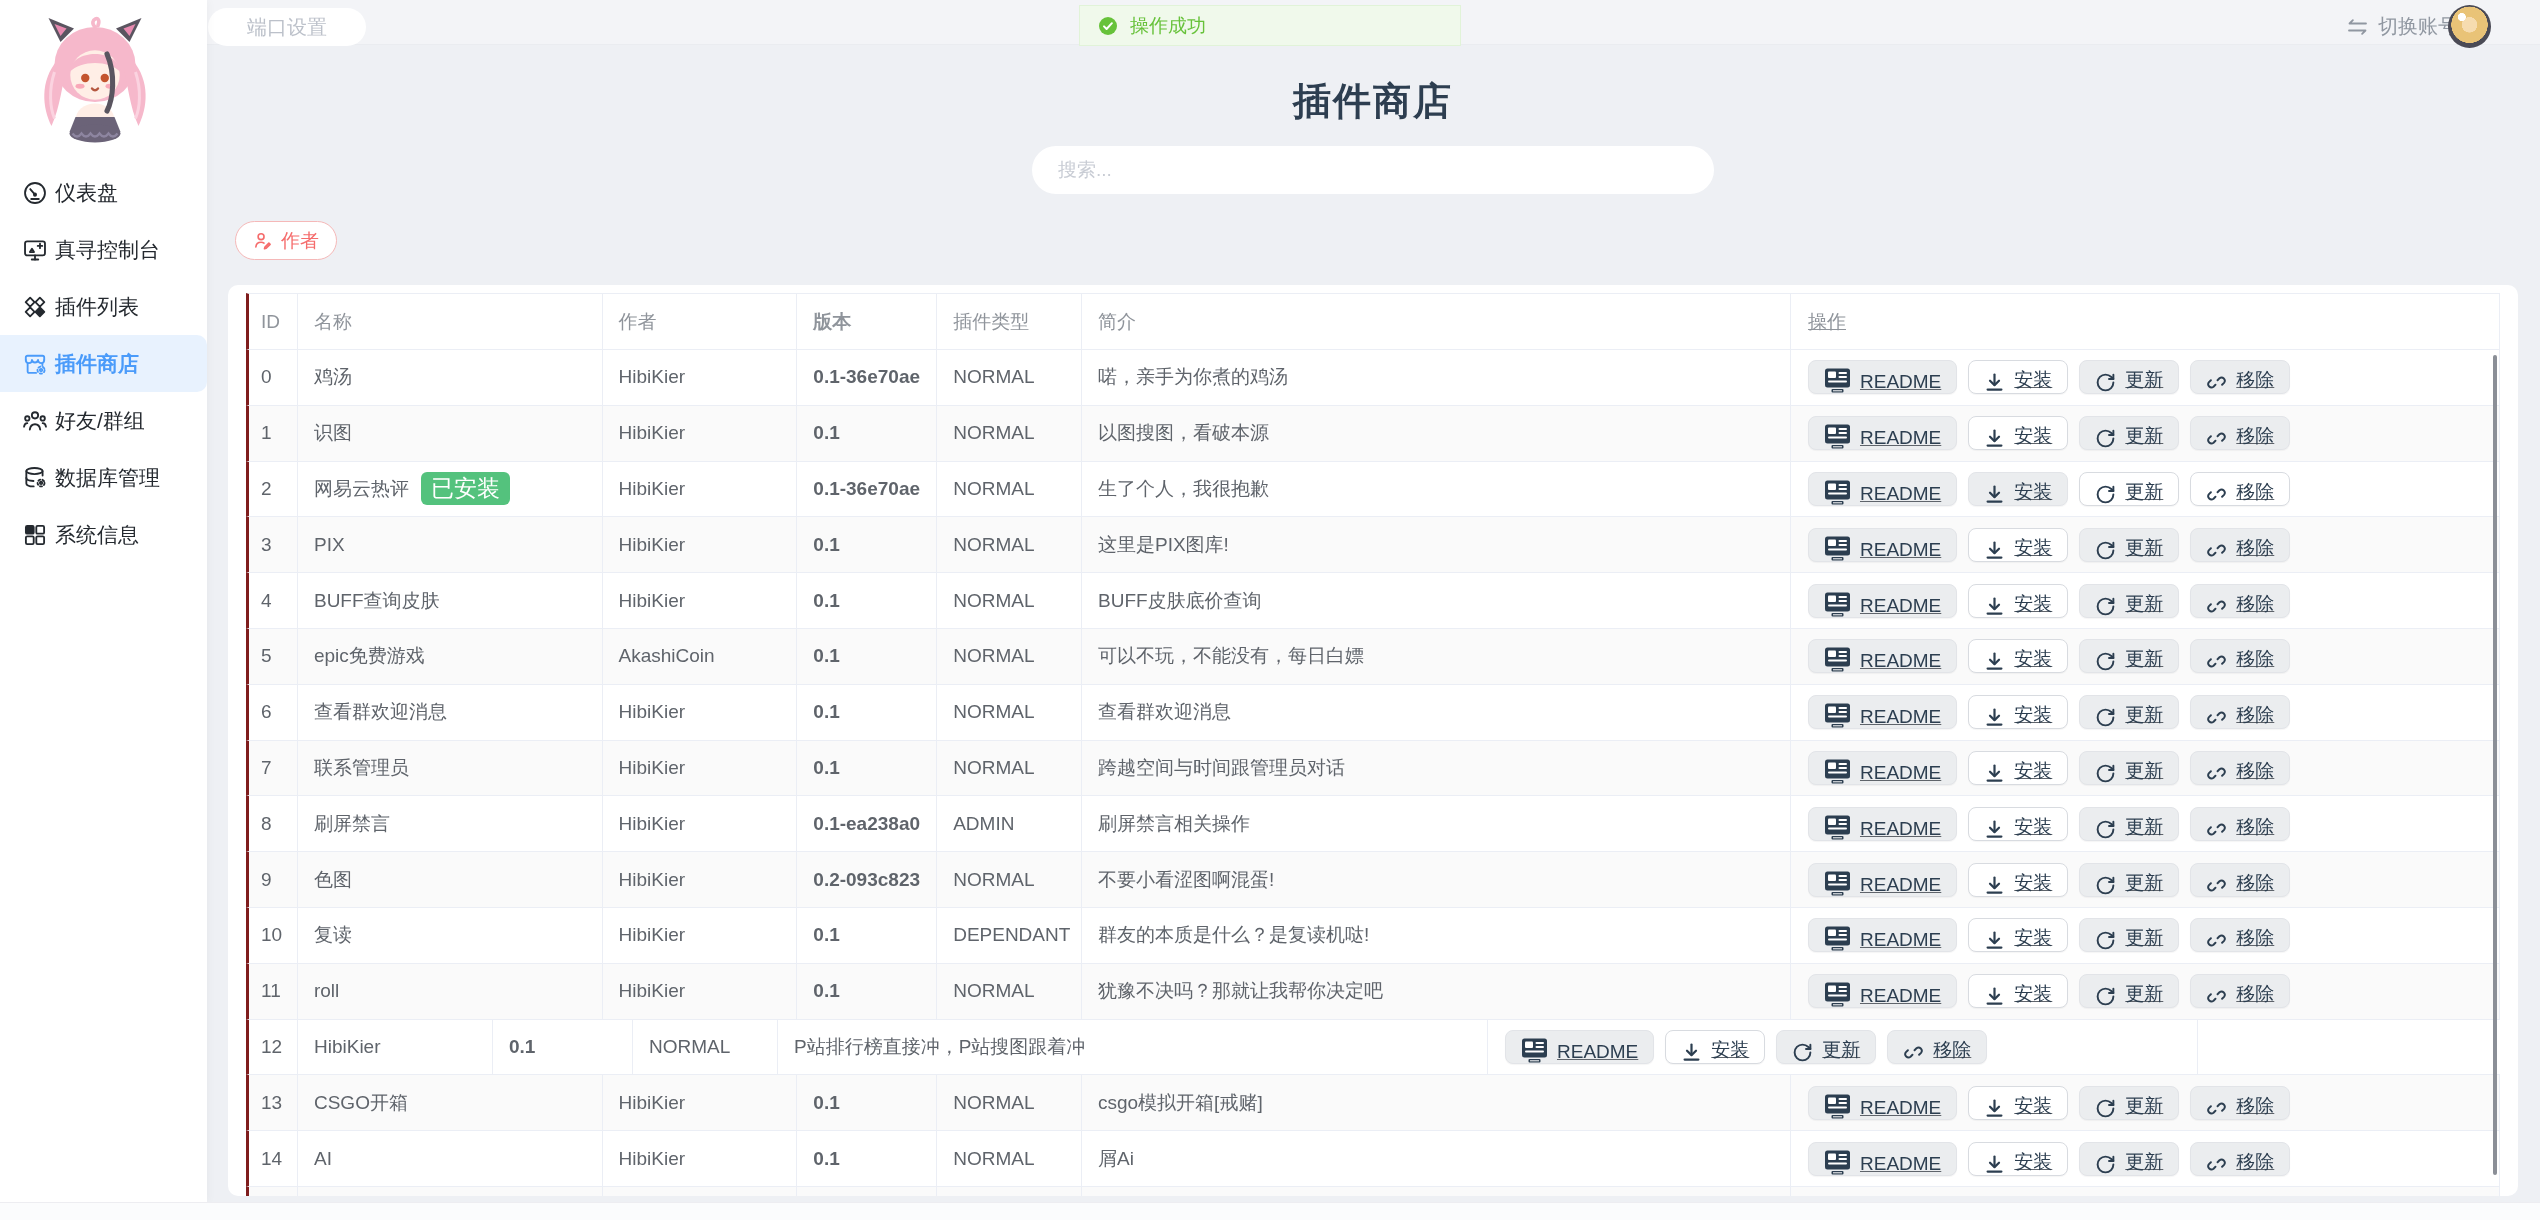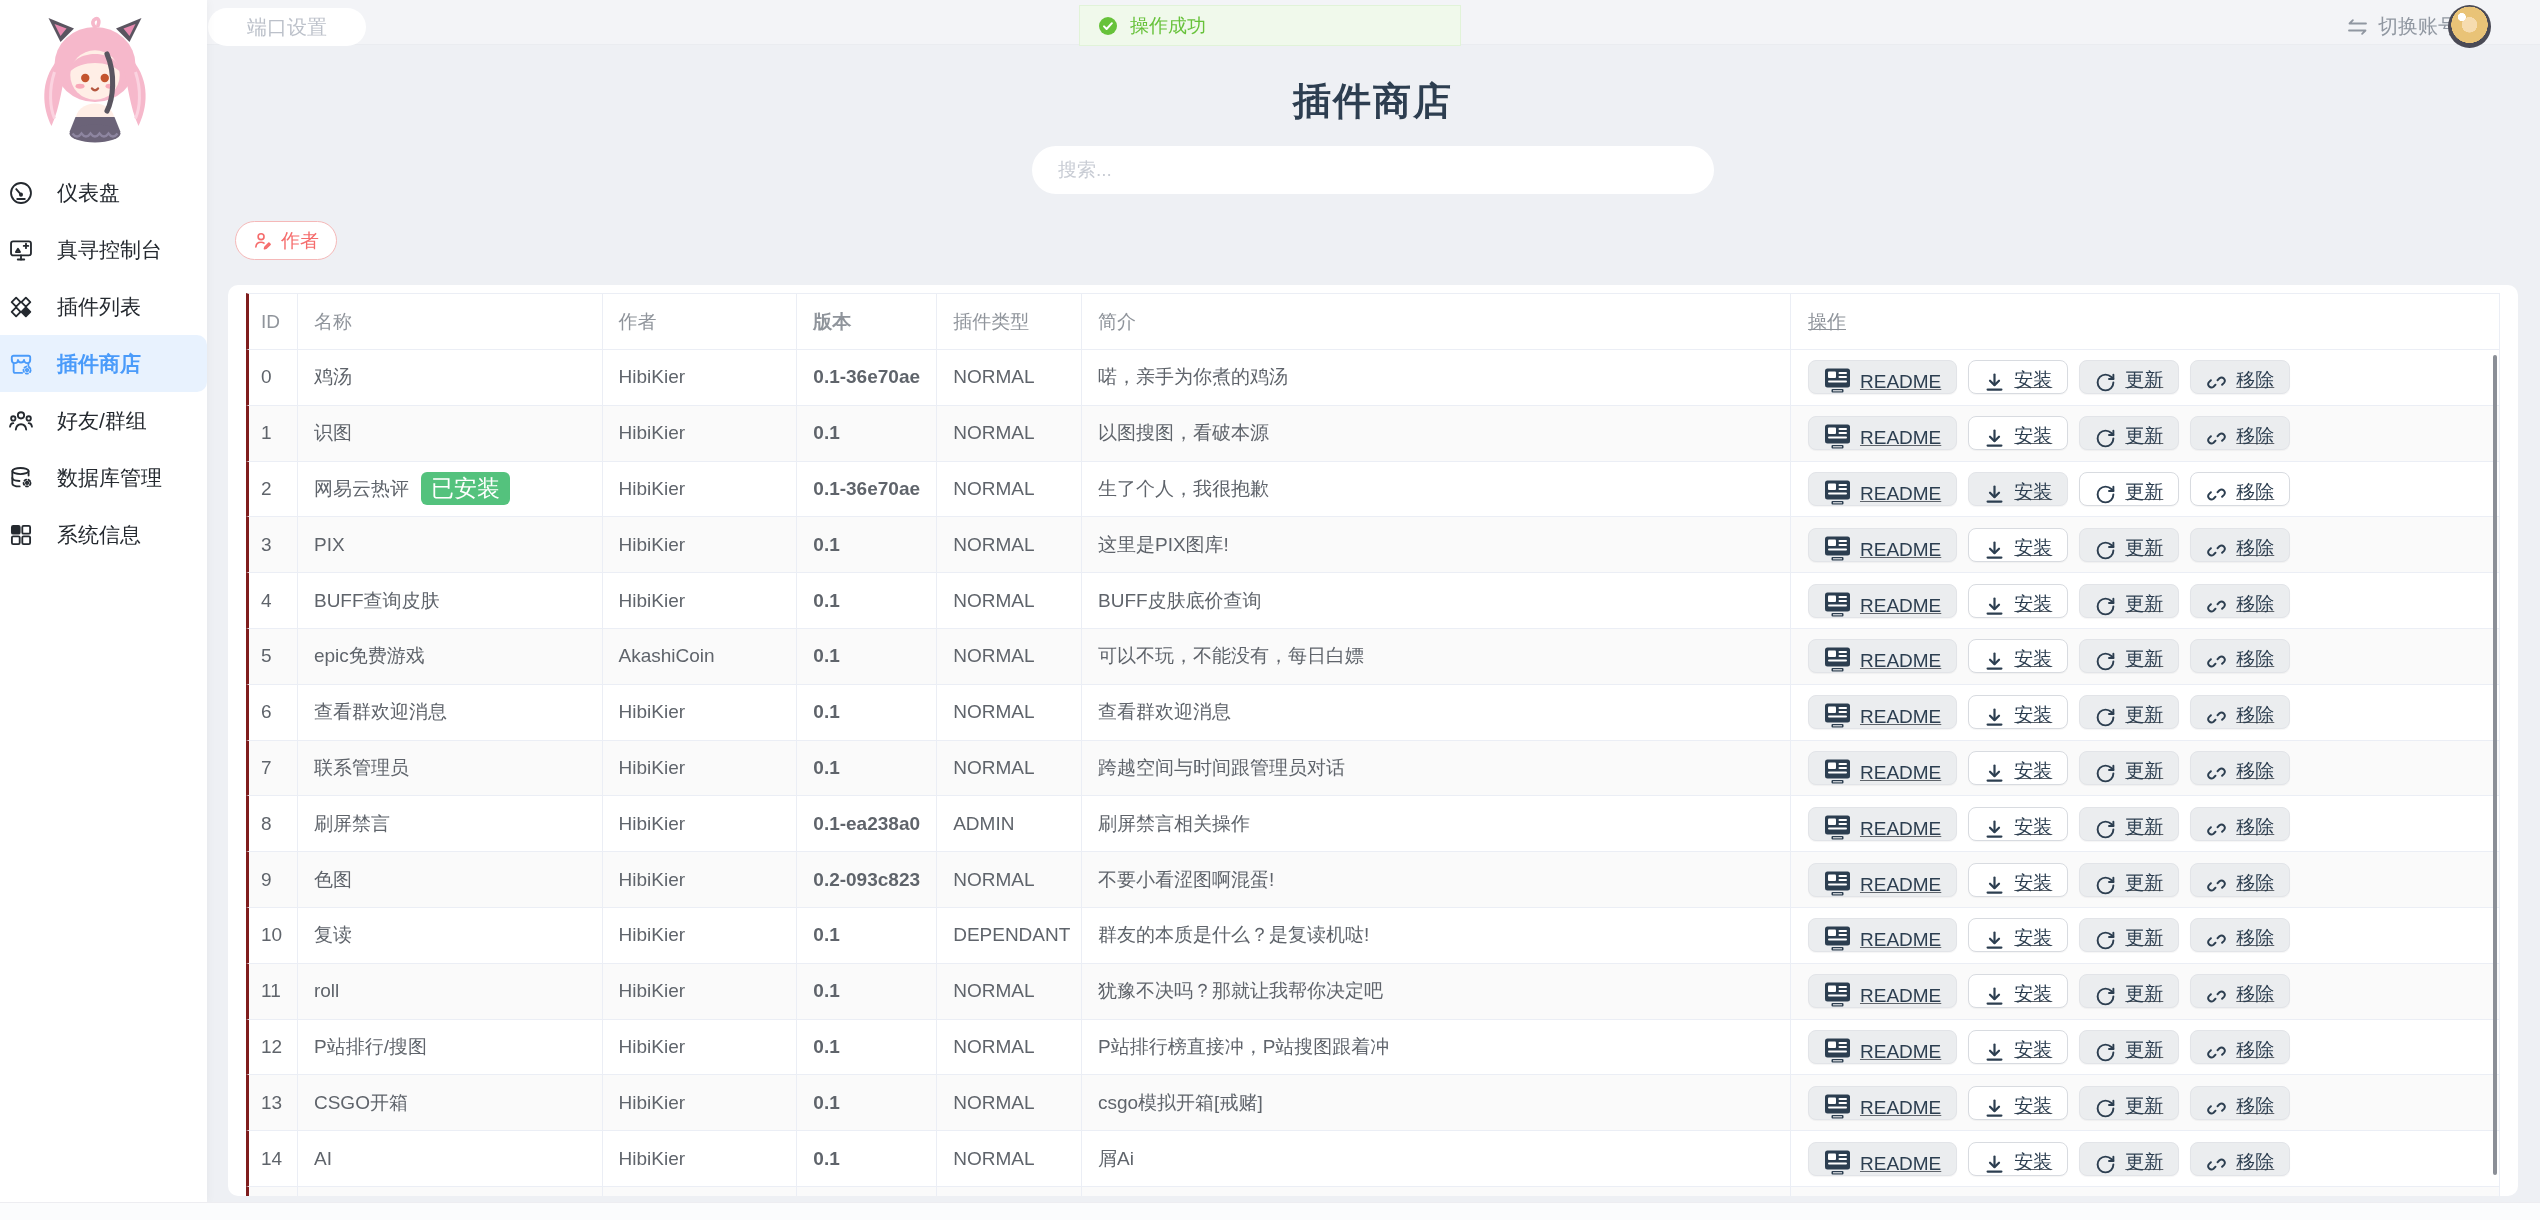--- a/index.html
+++ b/index.html
@@ -3,21 +3,21 @@
 <meta charset="utf-8">
 <style>
   * { margin:0; padding:0; box-sizing:border-box; }
   html,body { width:2540px; height:1220px; overflow:hidden; }
   body { background:#eef0f4; font-family:"Liberation Sans","DejaVu Sans",sans-serif; position:relative; color:#5f646b; }
 
   
   .sidebar { position:absolute; left:0; top:0; width:207px; height:1202px; background:#fff; z-index:6; box-shadow:2px 0 8px rgba(29,35,41,.03); }
   .logo { margin:12px 0 0 20px; width:150px; height:150px; }
   .nav { margin-top:2px; }
-  .nav-item { display:flex; align-items:center; gap:23px; height:57px; padding-left:8px; font-size:21px; color:#24292f; cursor:pointer; }
+  .nav-item { display:flex; align-items:center; gap:7px; height:57px; padding-left:22px; font-size:21px; color:#24292f; cursor:pointer; }
   .nav-item .nav-icon { width:26px; height:26px; display:flex; align-items:center; justify-content:center; }
   .nav-item.active { background:#e8f2fe; color:#4a9bfa; font-weight:bold; border-radius:0 10px 10px 0; }
   .nav-icon svg { display:block; }
 
   
   .topstrip { position:absolute; left:207px; top:0; width:2333px; height:45px; background:#f3f4f7; border-bottom:1px solid #eaecf0; z-index:1; }
   .port-btn { position:absolute; left:208px; top:8px; width:158px; height:38px; border-radius:20px; background:#fff; color:#bcc1ca; font-size:20px; border:none; display:flex; align-items:center; justify-content:center; z-index:3; font-family:inherit; cursor:pointer; }
   .toast { position:absolute; left:1270px; top:5px; transform:translateX(-50%); width:382px; height:41px; background:#f0f9eb; border:1px solid #e1f3d8; border-radius:0; display:flex; align-items:center; gap:12px; padding-left:18px; color:#67c23a; font-size:19px; z-index:4; }
   .switch-account { position:absolute; left:2346px; top:13px; display:flex; align-items:center; gap:9px; color:#9097a1; font-size:20px; z-index:3; cursor:pointer; }
   .avatar { position:absolute; left:2448px; top:5px; width:43px; height:43px; border-radius:50%; z-index:3; cursor:pointer;
@@ -867,23 +867,20 @@
                 <path d="M13.2 9.4l2.2-2.2a3.7 3.7 0 0 1 5.2 5.2l-2.2 2.2"></path>
                 <path d="M10.8 14.6l-2.2 2.2a3.7 3.7 0 0 1-5.2-5.2l2.2-2.2"></path>
               </svg>
             </span>
             <span>移除</span>
           </button>
         </div>
       </div>
       <div class="trow">
         <div class="cell col-id">12</div>
-        <div class="cell col-name">
-          <span>P站排行/搜图</span>
-        </div>
         <div class="cell col-author">HibiKier</div>
         <div class="cell col-version">0.1</div>
         <div class="cell col-type">NORMAL</div>
         <div class="cell col-desc">P站排行榜直接冲，P站搜图跟着冲</div>
         <div class="cell col-actions">
           <button class="btn gray">
             <span class="btn-icon">
               <svg width="27" height="25" viewBox="0 0 27 25">
                 <rect x="1" y="0.5" width="25" height="19" rx="2.5" fill="#2c3e50"></rect>
                 <rect x="4" y="3.5" width="8" height="6.5" rx="1" fill="#fff"></rect>

